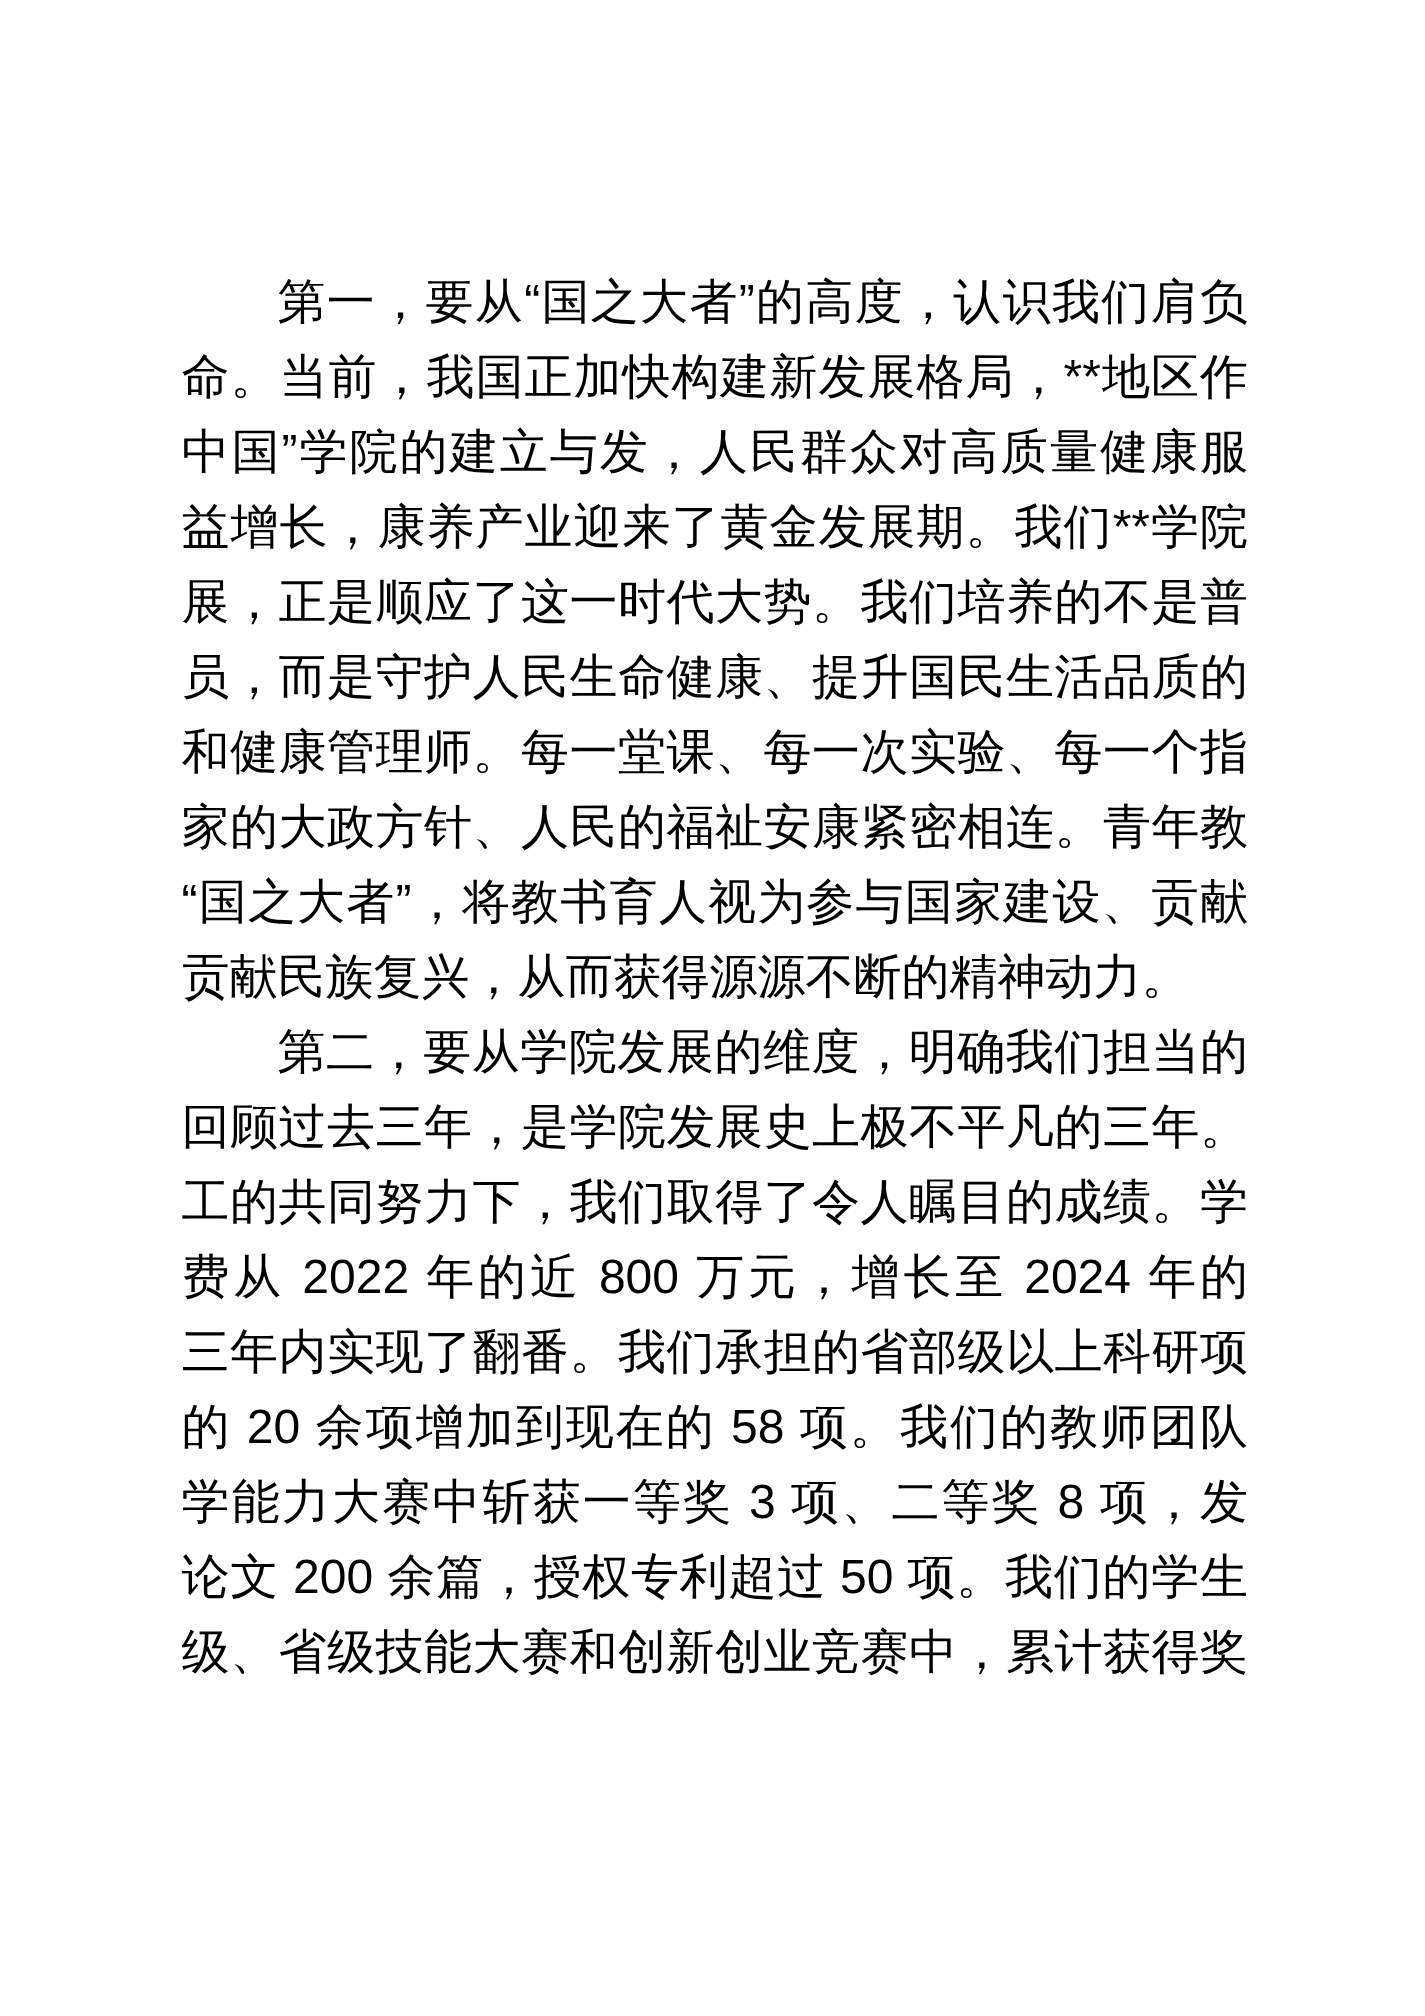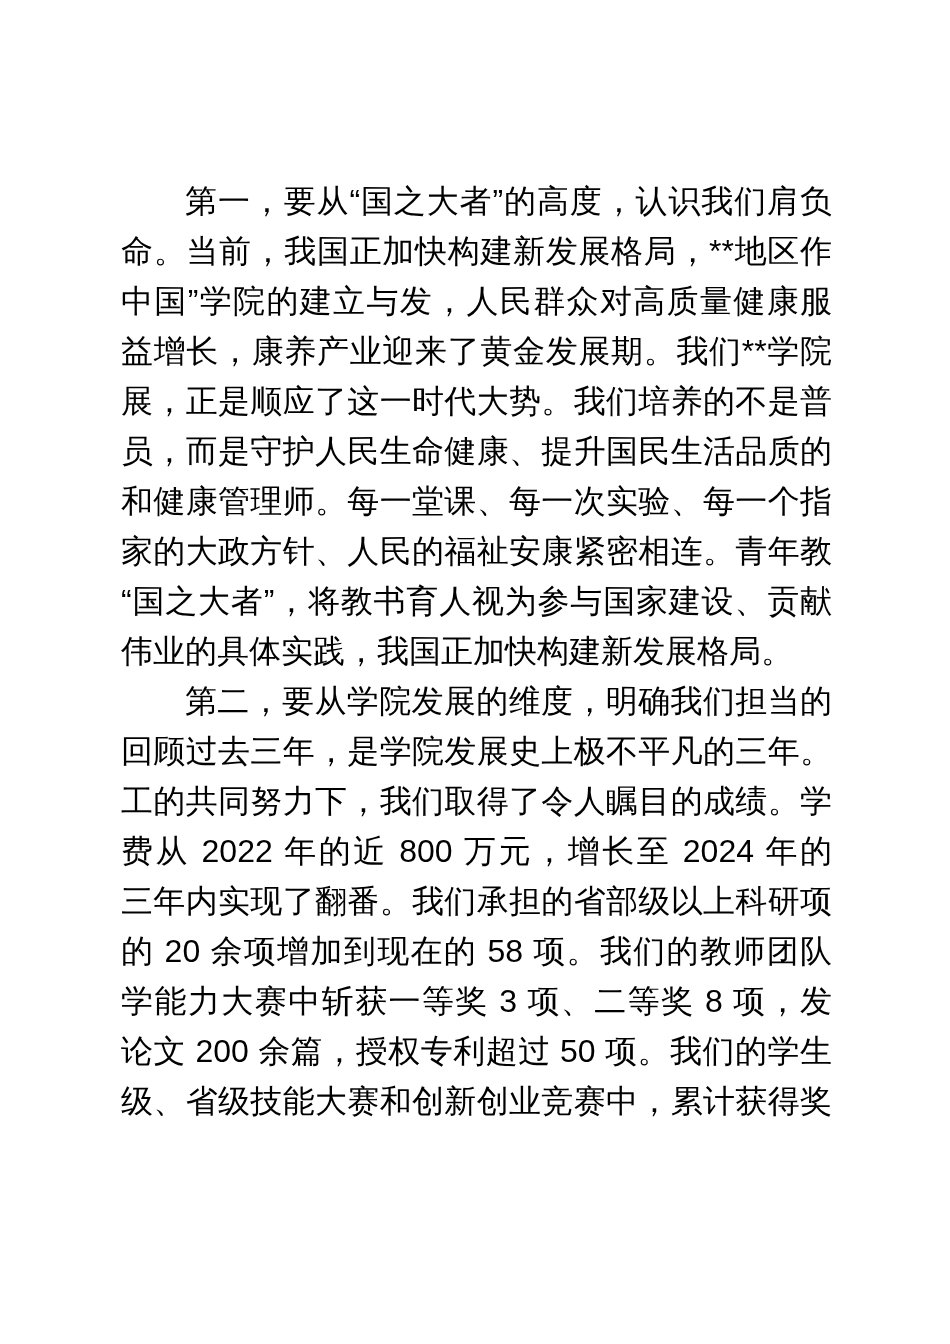--- a/index.html
+++ b/index.html
@@ -53,21 +53,21 @@
       <div class="paragraph">
         <div class="line first">第一，要从“国之大者”的高度，认识我们肩负的教育使</div>
         <div class="line">命。当前，我国正加快构建新发展格局，**地区作为国家战略</div>
         <div class="line">中国”学院的建立与发，人民群众对高质量健康服务的需求日</div>
         <div class="line">益增长，康养产业迎来了黄金发展期。我们**学院的建立与发</div>
         <div class="line">展，正是顺应了这一时代大势。我们培养的不是普通的技术人</div>
         <div class="line">员，而是守护人民生命健康、提升国民生活品质的未来工程师</div>
         <div class="line">和健康管理师。每一堂课、每一次实验、每一个指导，都与国</div>
         <div class="line">家的大政方针、人民的福祉安康紧密相连。青年教师必须心怀</div>
         <div class="line">“国之大者”，将教书育人视为参与国家建设、贡献民族复兴</div>
-        <div class="line last-flush">伟业的具体实践，我国正加快构建新发展格局。</div>
+        <div class="line last-flush">贡献民族复兴，从而获得源源不断的精神动力。</div>
       </div>
       <div class="paragraph">
         <div class="line first">第二，要从学院发展的维度，明确我们担当的责任使命。</div>
         <div class="line">回顾过去三年，是学院发展史上极不平凡的三年。在全体教职</div>
         <div class="line">工的共同努力下，我们取得了令人瞩目的成绩。学院的科研经</div>
         <div class="line">费从 2022 年的近 800 万元，增长至 2024 年的 1500 余万元，</div>
         <div class="line">三年内实现了翻番。我们承担的省部级以上科研项目从三年前</div>
         <div class="line">的 20 余项增加到现在的 58 项。我们的教师团队在省级以上教</div>
         <div class="line">学能力大赛中斩获一等奖 3 项、二等奖 8 项，发表高水平学术</div>
         <div class="line">论文 200 余篇，授权专利超过 50 项。我们的学生在各类国家</div>

